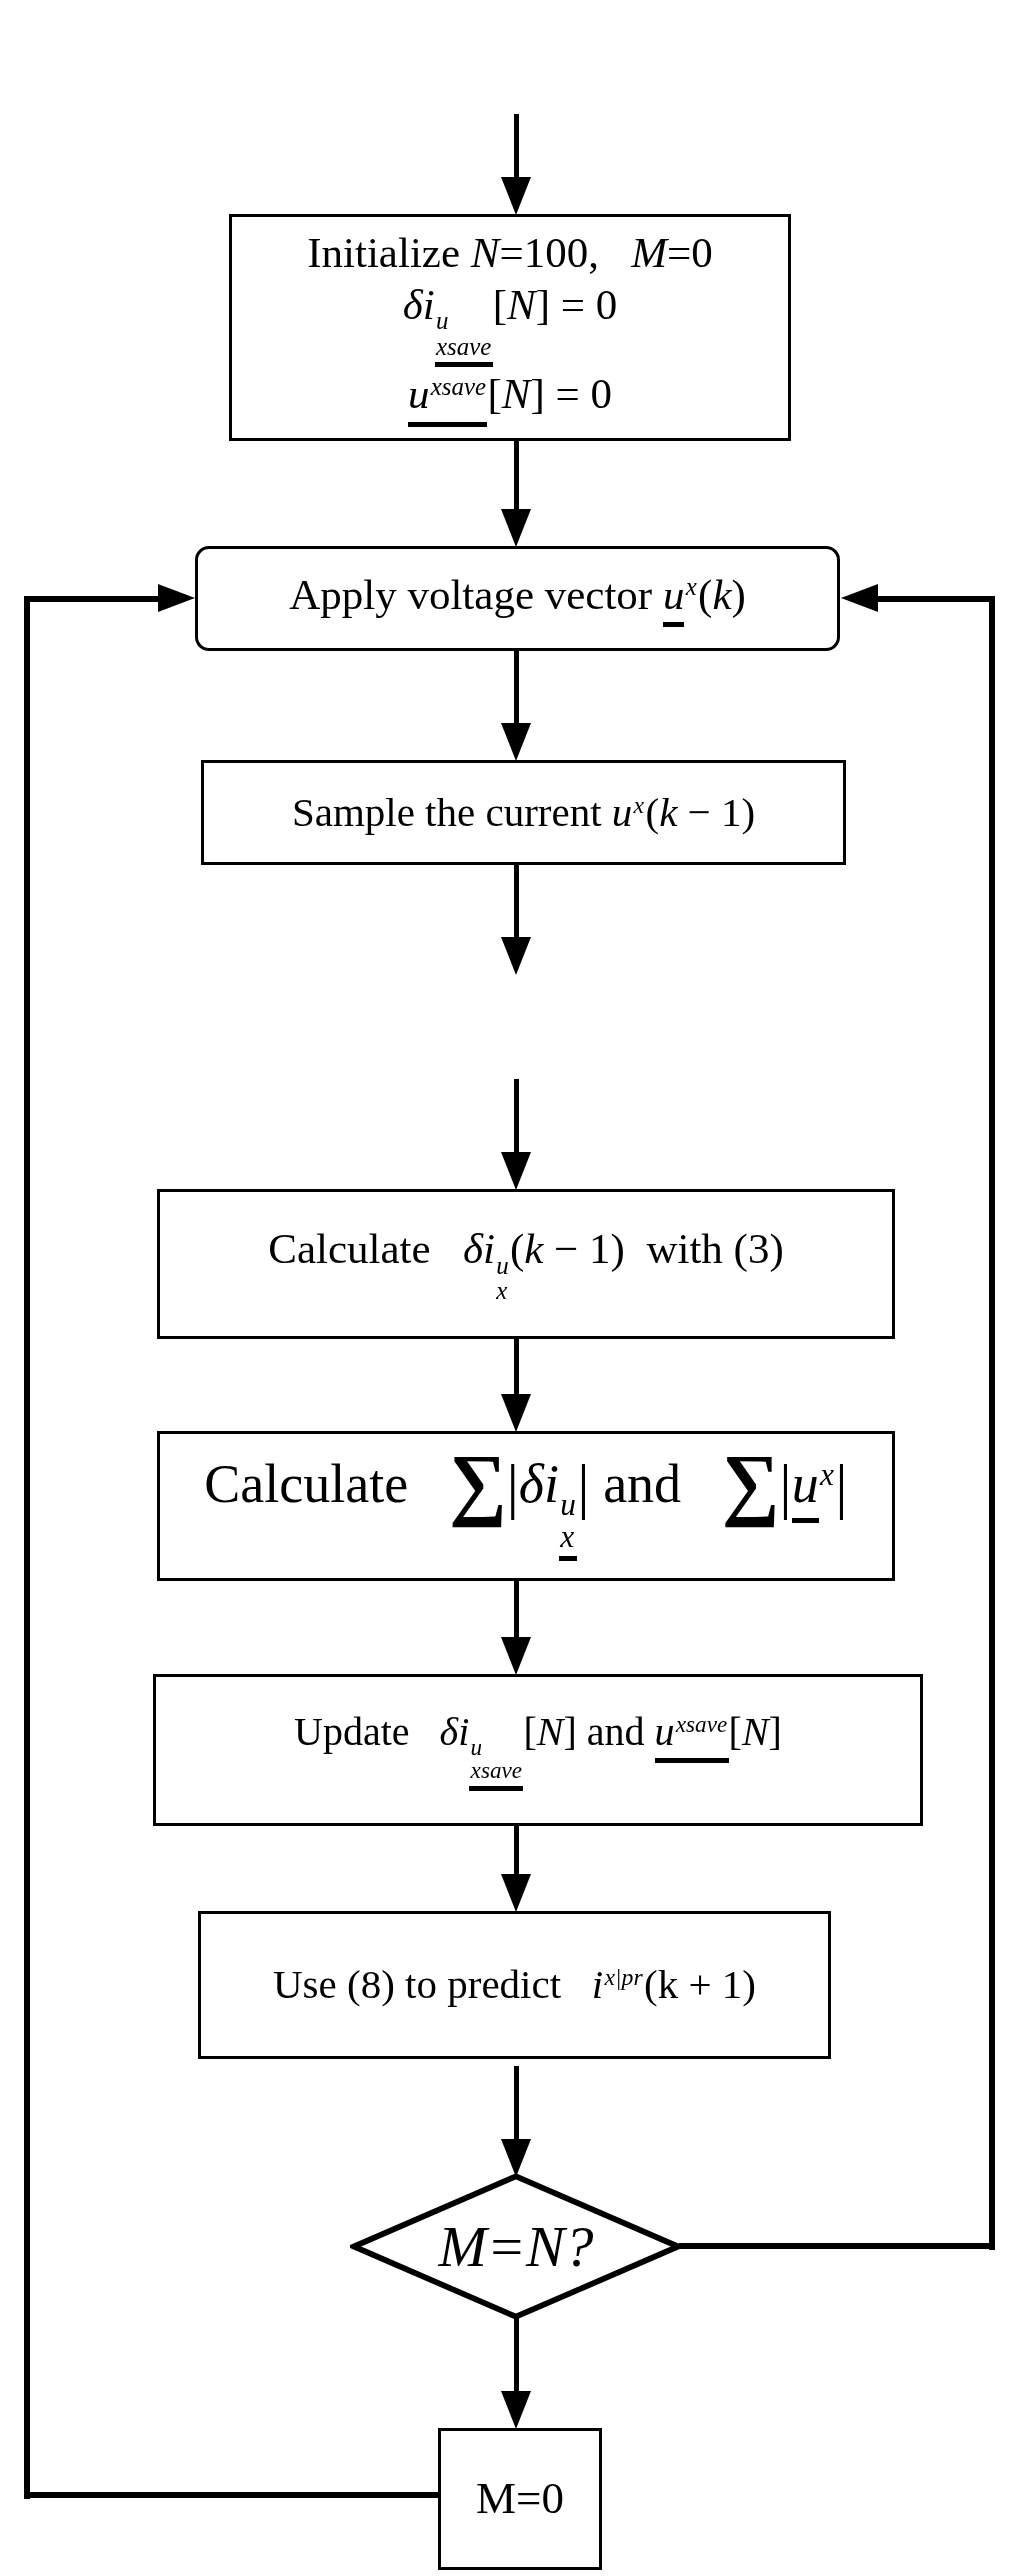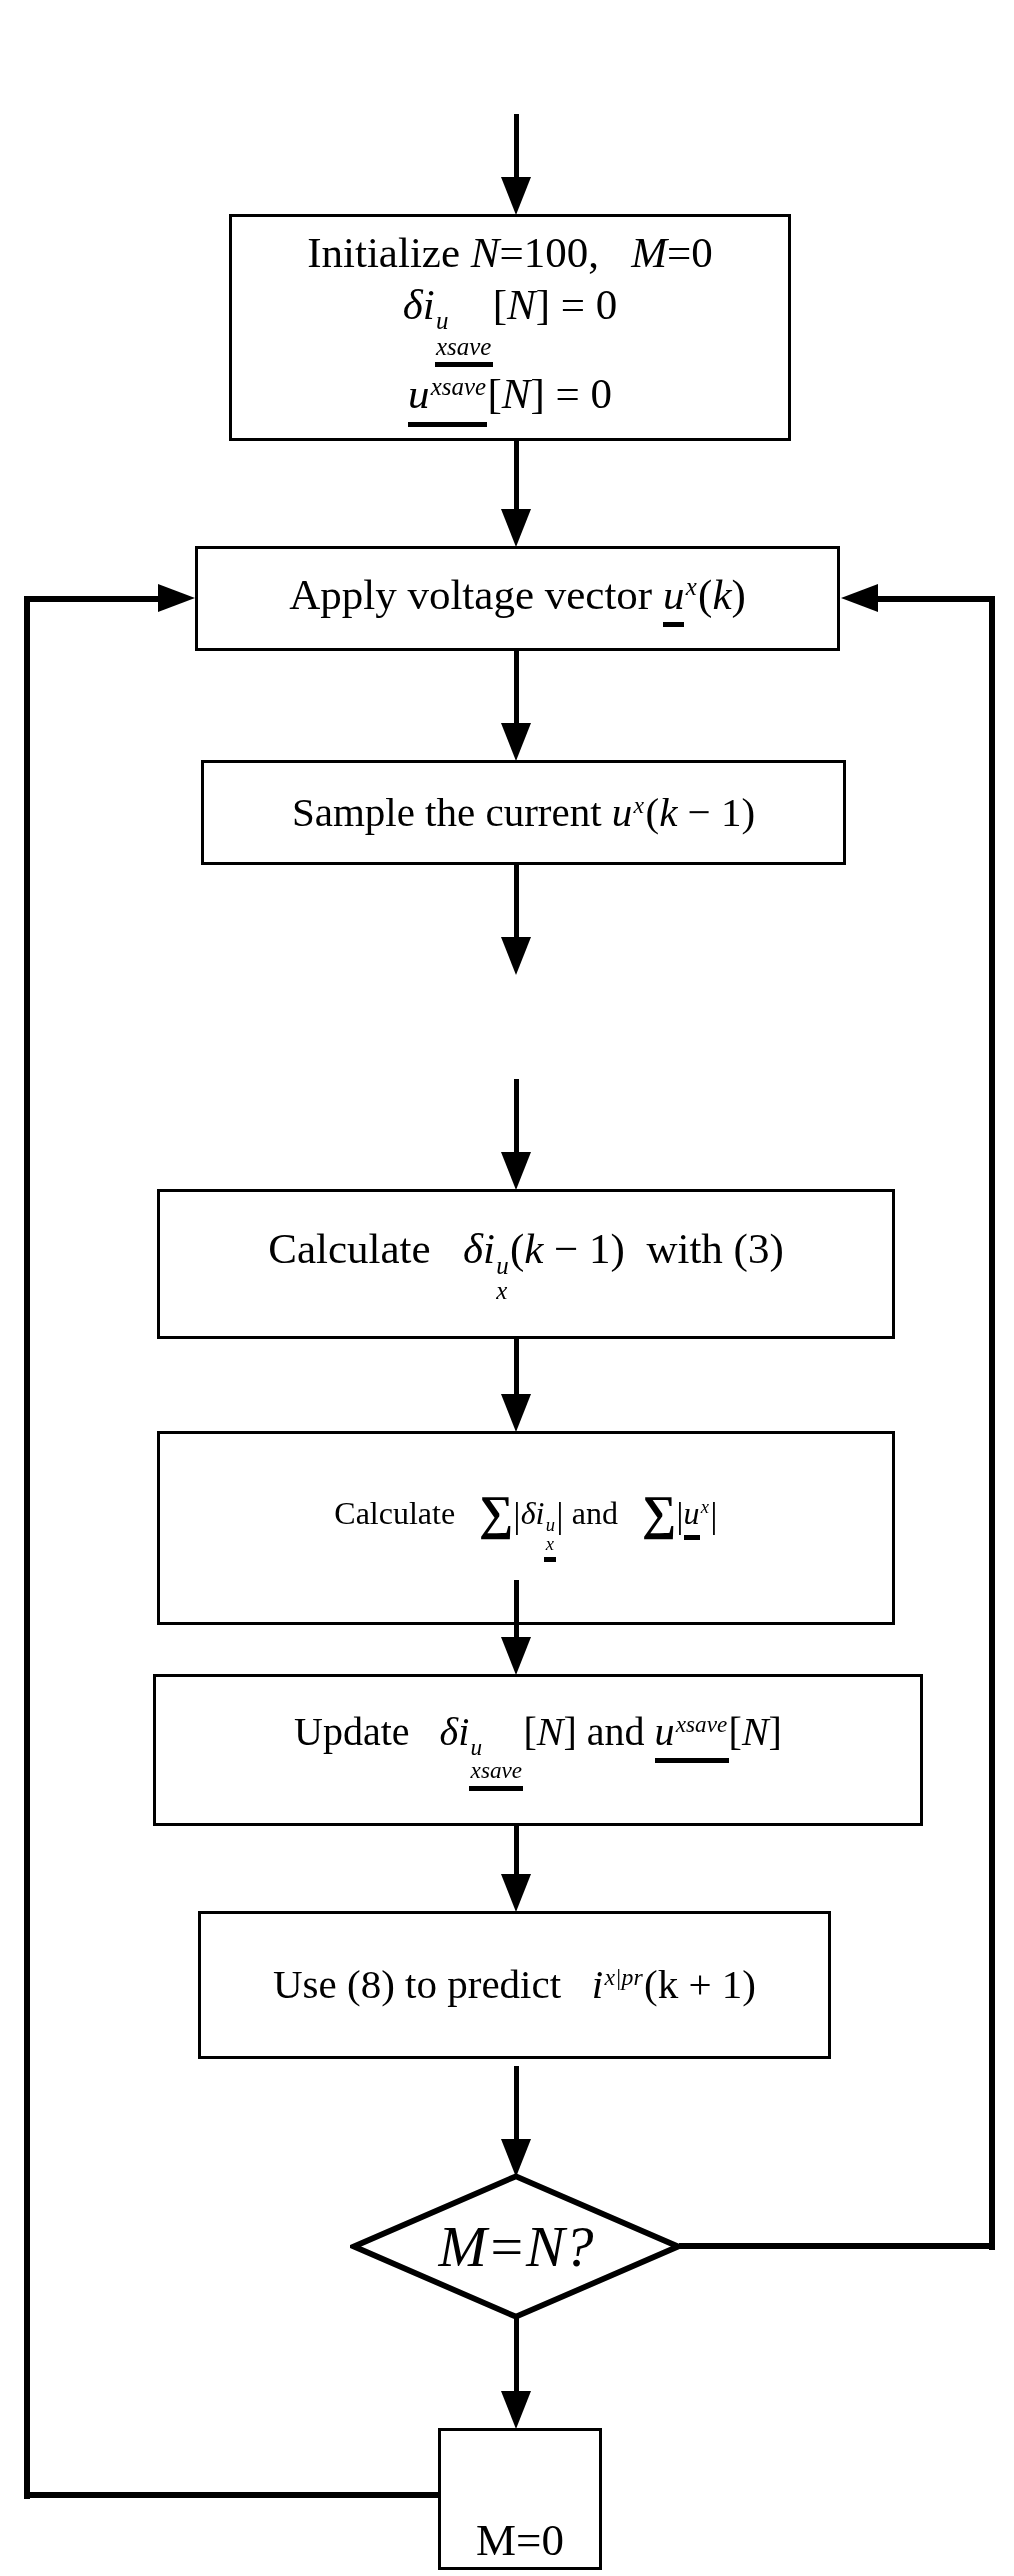--- a/index.html
+++ b/index.html
@@ -51,28 +51,28 @@
   .diamond-wrap svg{display:block;width:100%;height:100%;}
   .diamond-label{
     position:absolute;left:0;top:0;width:100%;height:100%;
     display:flex;align-items:center;justify-content:center;
     font-size:58px;
     font-style:italic;
   }
   
   #n-start   {left:389px;top:25.6px;  width:256px;height:89px;font-size:49px;}
   #n-init    {left:229px;top:214px; width:562px;height:227px;font-size:43px;justify-content:space-evenly;padding:9px 1px;}
-  #n-apply   {left:195px;top:546px; width:645px;height:105px;font-size:43px;}
+  #n-apply   {left:195px;top:546px; width:645px;height:105px;font-size:43px;border-radius:14px;}
   #n-sample  {left:201px;top:760px;width:645px;height:105px;font-size:41px;}
   #n-read    {left:230px;top:975px;width:601px; height:105px;font-size:42px;}
   #n-calc3   {left:157px;top:1189px;width:738px;height:150px;font-size:43px;}
-  #n-calcsum {left:157px;top:1431px;width:738px;height:194px;font-size:32px;}
+  #n-calcsum {left:157px;top:1431px;width:738px;height:150px;font-size:54px;}
   #n-update  {left:153px;top:1674px;width:770px;height:152px;font-size:40px;}
   #n-predict {left:198px;top:1911px;width:633px; height:148px;font-size:41px;}
-  #n-reset   {left:438px;top:2428px;width:164px; height:142px;font-size:45px;justify-content:flex-end;}
+  #n-reset   {left:438px;top:2428px;width:164px; height:142px;font-size:45px;}
 </style>
 </head>
 <body>
 
 <div class="canvas">
 
 
   <div class="node" id="n-init">
     <div class="m-line"><span class="m-n">Initialize </span><span class="m-i">N</span><span class="m-n">=100,  </span><span class="m-i">M</span><span class="m-n">=0</span></div>
     <div class="m-line"><span class="m-i">δi</span><span class="grp ul"><span class="stack">

